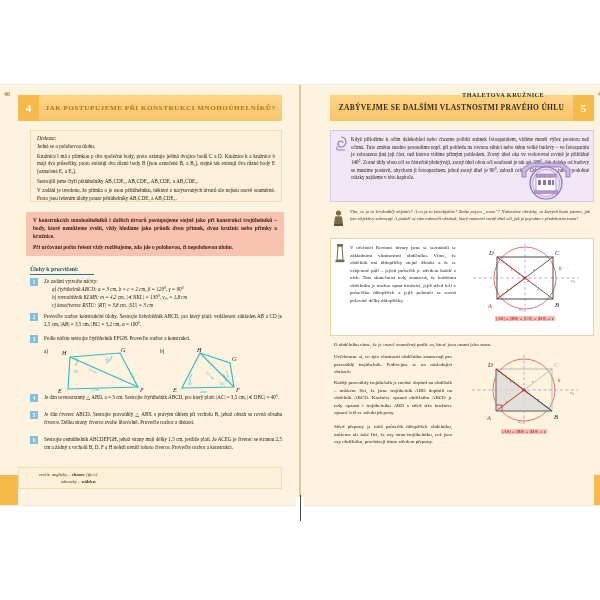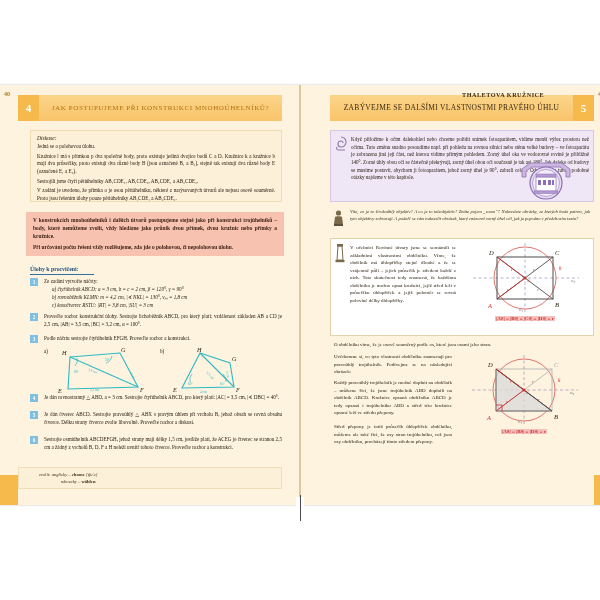--- a/index.html
+++ b/index.html
@@ -17,21 +17,21 @@
 
   
   .hdr{position:absolute;top:10px;height:26px;}
   .hdr .bar{position:absolute;top:0;height:26px;
             background:linear-gradient(to bottom,#fcd489,#f8c46a);}
   .hdr .num{position:absolute;top:0;width:21px;height:26px;
             background:#f6ba4c;color:#ffffff;font-weight:bold;font-size:11px;
             display:flex;align-items:center;justify-content:center;
             font-family:"Liberation Serif",serif;}
   .hdr .title{position:absolute;top:0;height:26px;display:flex;align-items:center;
-              justify-content:center;color:#b0750f;font-weight:normal;
+              justify-content:center;color:#b0750f;font-weight:bold;
               font-size:7.1px;letter-spacing:.55px;text-align:right;line-height:1.5;}
   .hdr.right .title{color:#3a2a12;font-size:7.5px;letter-spacing:.3px;}
 
   
   #hdrL .bar{left:18px;width:264px;}
   #hdrL .num{left:18px;}
   #hdrL .title{left:39px;width:243px;}
   
   #hdrR .bar{left:318px;width:264px;}
   #hdrR .num{left:561px;}

